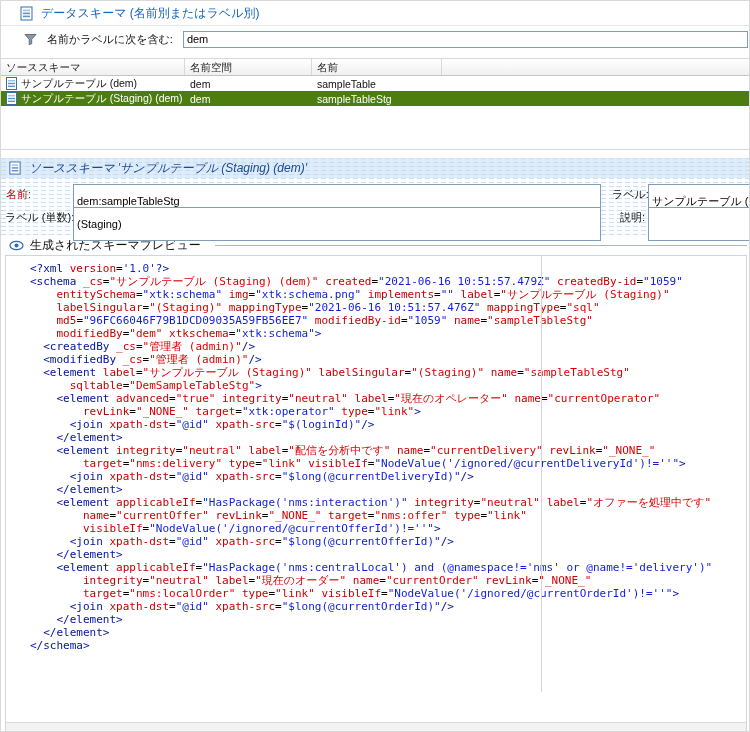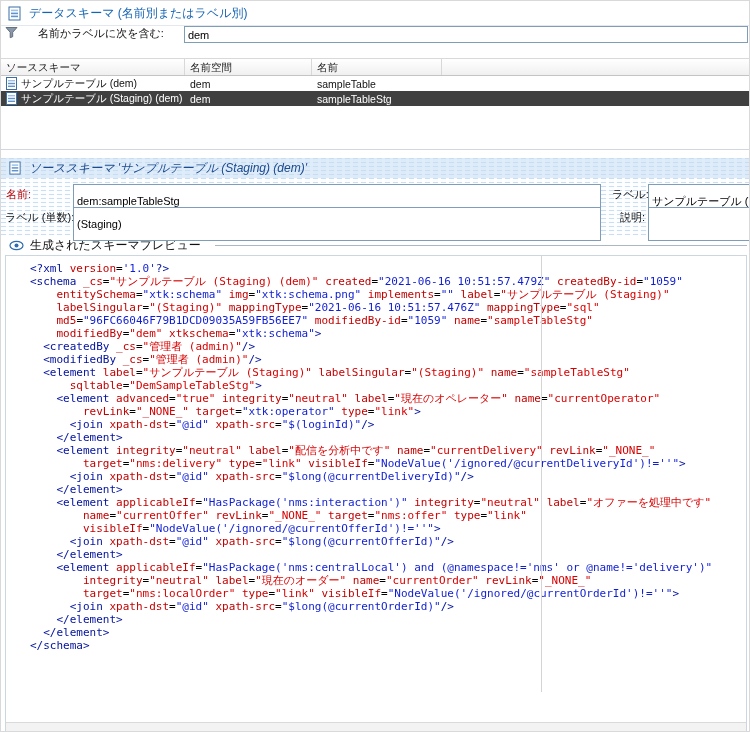--- a/index.html
+++ b/index.html
@@ -1,35 +1,35 @@
 <!DOCTYPE html>
 <html><head>
 <meta charset="utf-8">
 <style>
   html,body{margin:0;padding:0;background:#fff;}
   body{width:750px;height:732px;font-family:"Liberation Sans",sans-serif;color:#111;}
   .app{position:relative;width:750px;height:732px;box-sizing:border-box;border:1px solid #d9d9d9;background:#fff;overflow:hidden;}
 
   
-  .titlebar{height:24px;display:flex;align-items:center;gap:7px;padding-left:6px;border-bottom:1px solid #e3e8ee;}
+  .titlebar{height:24px;display:flex;align-items:center;gap:7px;padding-left:18px;border-bottom:1px solid #e3e8ee;}
   .titlebar .title{font-size:12px;color:#1464b4;}
 
   
-  .filterbar{height:26px;display:flex;gap:20px;padding:0 1px 0 4px;}
+  .filterbar{height:26px;display:flex;align-items:center;gap:10px;padding:0 1px 0 23px;}
   .filterbar .flabel{font-size:11px;white-space:nowrap;}
   .filterbar input{flex:1;height:17px;box-sizing:border-box;border:1px solid #7f9db9;font-size:11px;padding:0 3px;font-family:"Liberation Sans",sans-serif;}
 
   
   .grid{margin-top:6px;height:91px;border-bottom:1px solid #d0d7de;background:#fff;}
   .ghead{display:flex;height:18px;box-sizing:border-box;border-top:1px solid #d9d9d9;border-bottom:1px solid #c4c4c4;background:linear-gradient(#ffffff,#f0f0f0);}
   .gh{box-sizing:border-box;padding:2px 5px;font-size:10.5px;color:#222;border-right:1px solid #d8d8d8;white-space:nowrap;overflow:hidden;}
   .c1{width:184px;} .c2{width:127px;} .c3{width:130px;} .c4{flex:1;border-right:none;}
   .grow{display:flex;height:15px;align-items:center;font-size:10.5px;}
   .gc{box-sizing:border-box;padding:0 5px;white-space:nowrap;overflow:hidden;display:flex;align-items:center;gap:4px;}
-  .grow.selected{background:#404040;color:#fff;align-items:center;}
+  .grow.selected{background:#4d7c0f;color:#fff;align-items:center;}
 
   
   .detail{margin-top:8px;height:77px;position:relative;
     background-color:#fbfdff;
     background-image:
       repeating-linear-gradient(90deg, rgba(255,255,255,0) 0 5px, rgba(255,255,255,.9) 5px 8px),
       repeating-linear-gradient(180deg, #c9def4 0 1px, rgba(255,255,255,0) 1px 4px);}
   .sect-hdr{height:20px;display:flex;align-items:center;gap:7px;padding-left:7px;background:rgba(196,220,244,.55);font-style:italic;}
   .sect-hdr .stitle{font-size:12px;color:#1c4b8f;white-space:nowrap;}
   .form{position:relative;height:57px;}

